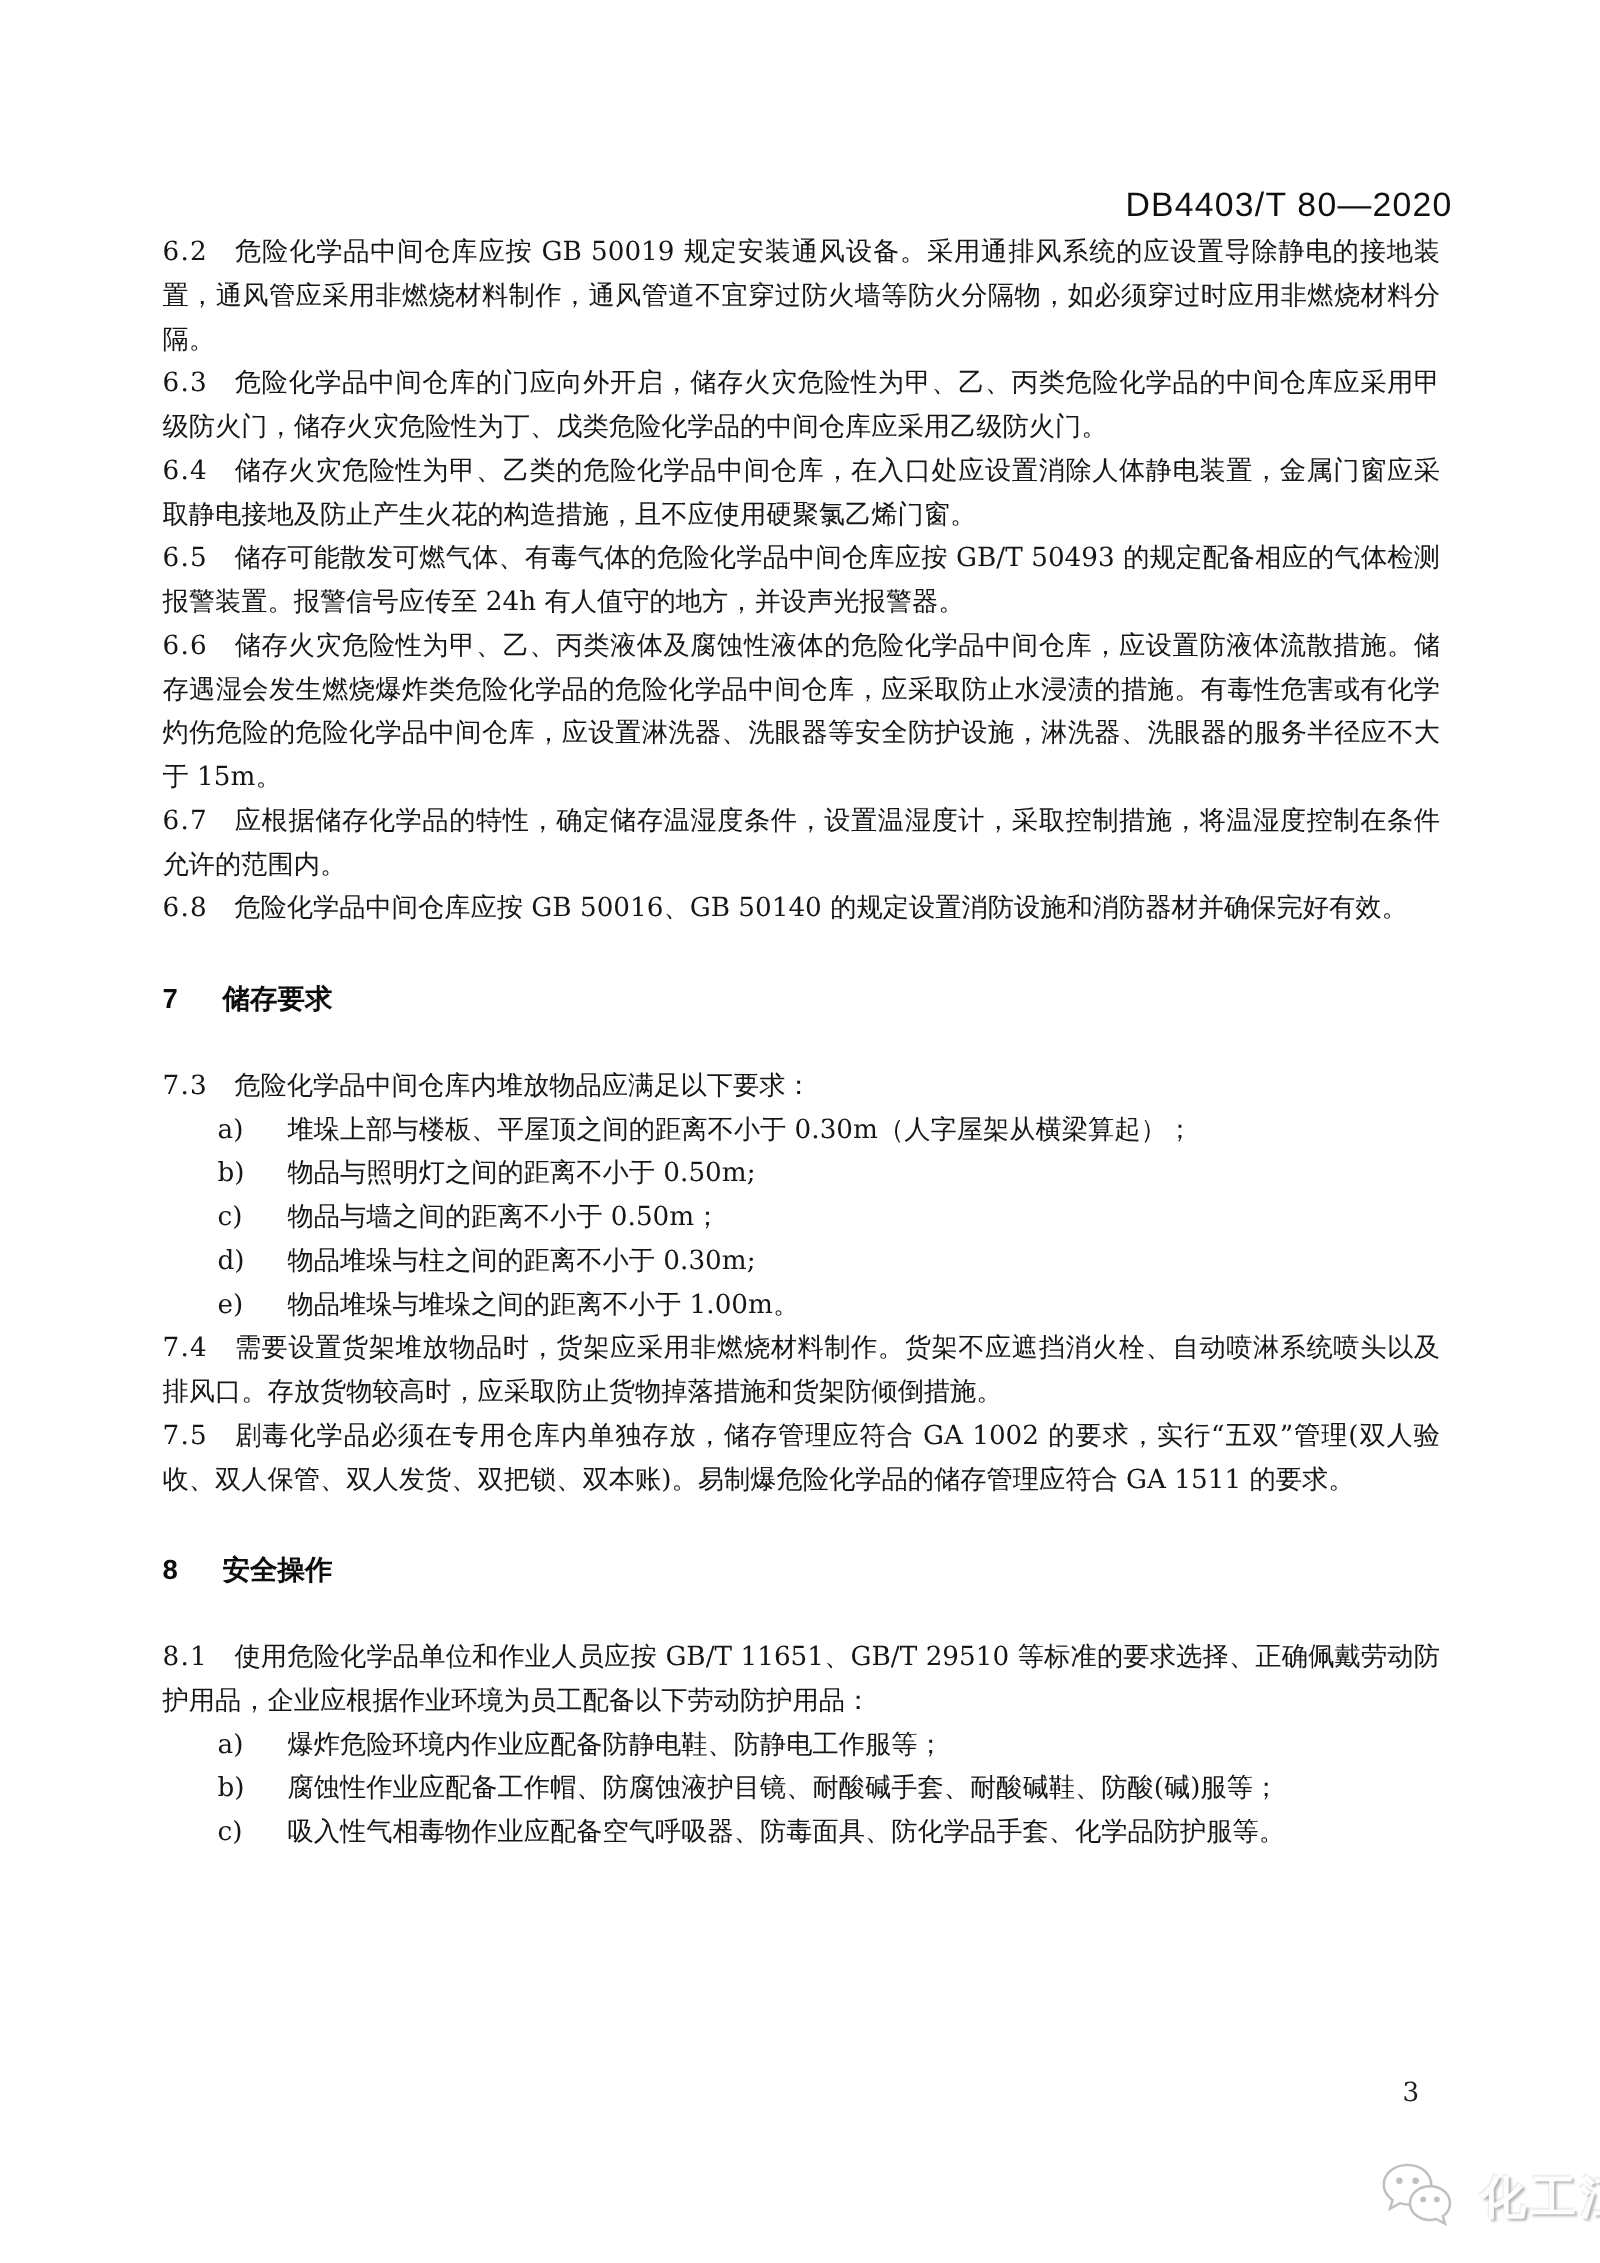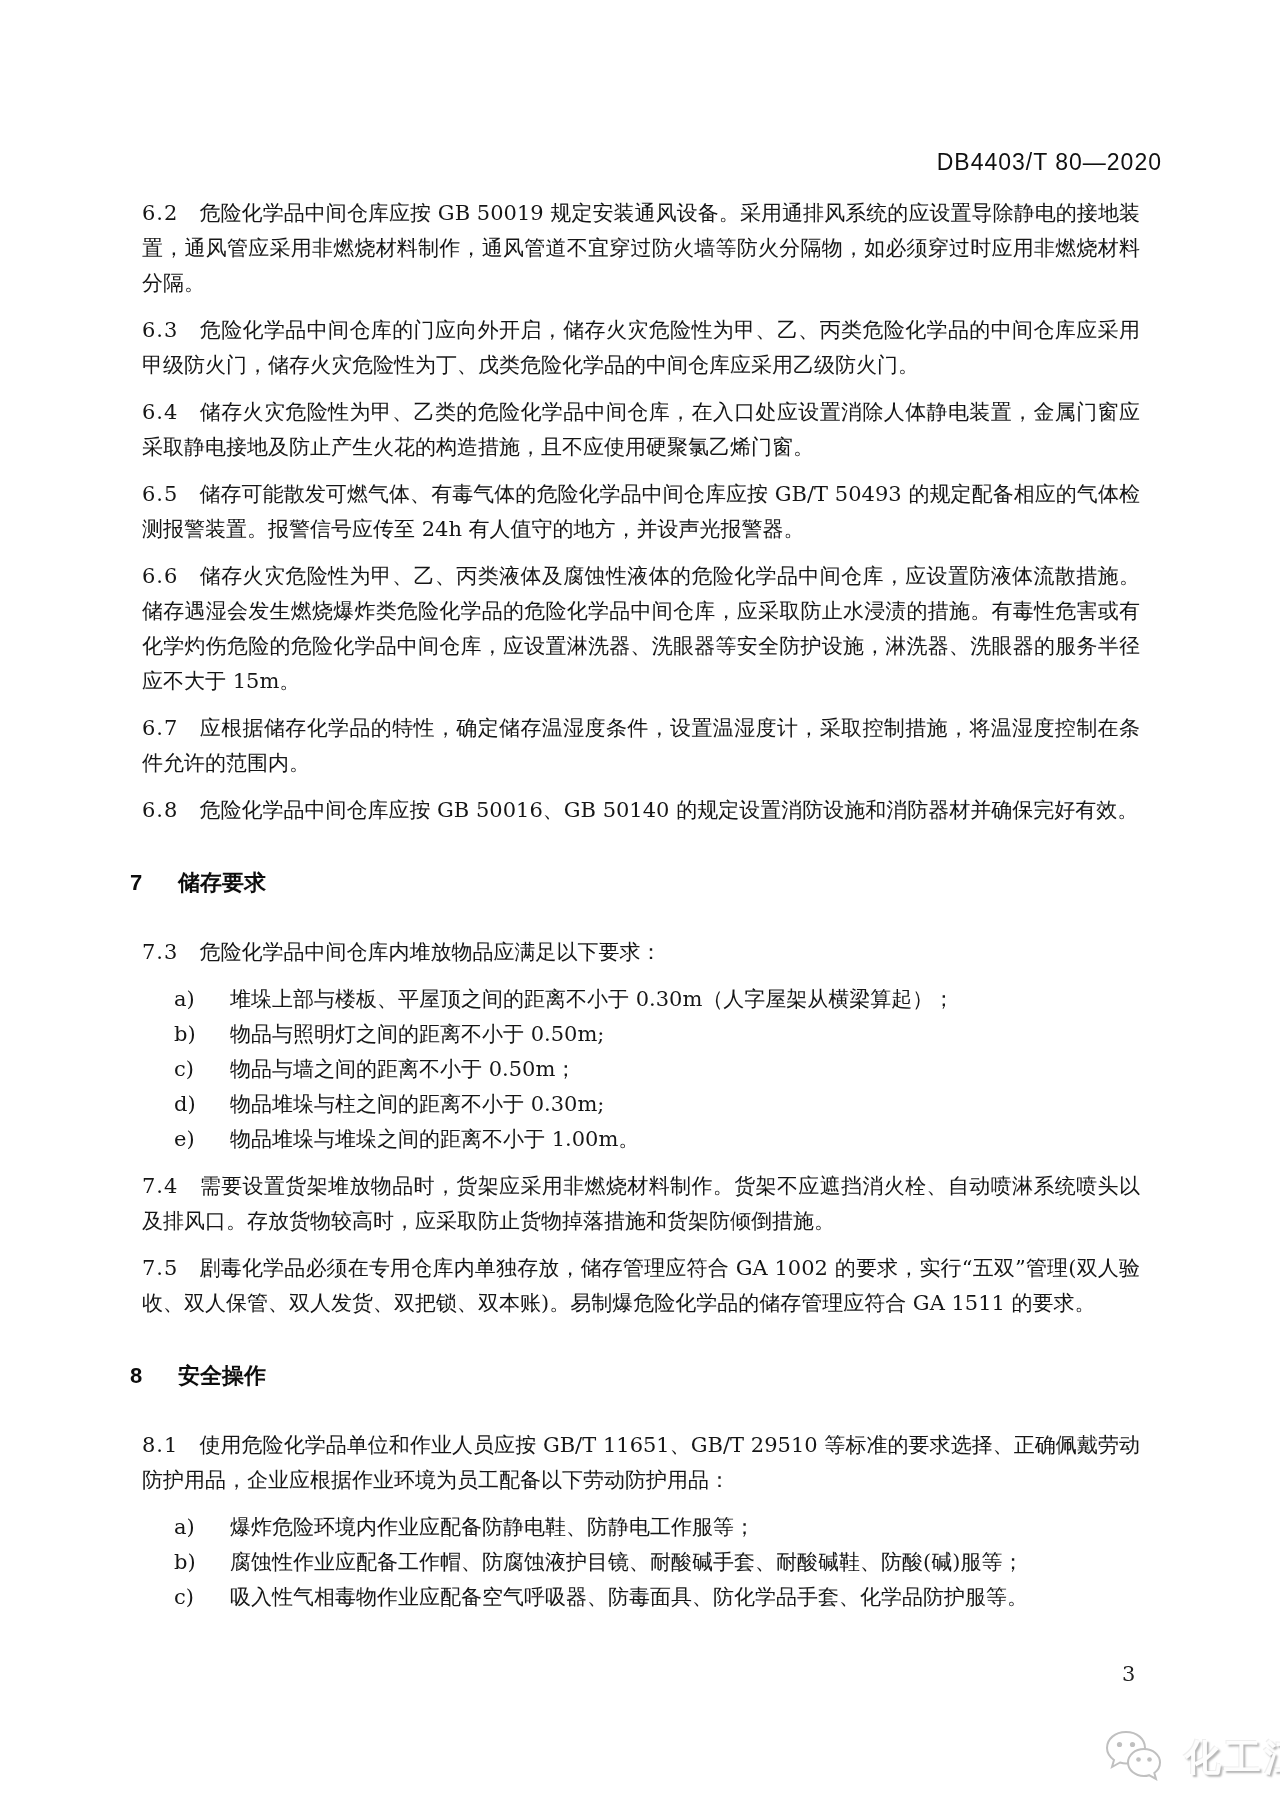--- a/index.html
+++ b/index.html
@@ -10,34 +10,34 @@
     background: #ffffff;
     overflow: hidden;
     font-family: "DejaVu Serif", serif;
     color: #161616;
   }
   .doc-header {
     position: absolute;
     top: 149px;
     right: 118px;
     font-family: "Liberation Sans", sans-serif;
-    font-size: 23px;
+    font-size: 27px;
     letter-spacing: 1px;
     color: #101010;
   }
   .body-text {
     position: absolute;
     top: 184px;
     left: 130px;
     width: 1022px;
     font-size: 21px;
     line-height: 35px;
     text-align: justify;
   }
-  p.clause { margin: 12px; }
+  p.clause { margin: 0; }
   .cnum { padding-right: 21px; letter-spacing: 1px; }
   h2.sec {
     display: flex;
     margin: 37px 0 35px 0;
     font-family: "Liberation Sans", sans-serif;
     font-weight: bold;
     font-size: 22px;
     line-height: 35px;
     color: #0d0d0d;
     text-align: left;

